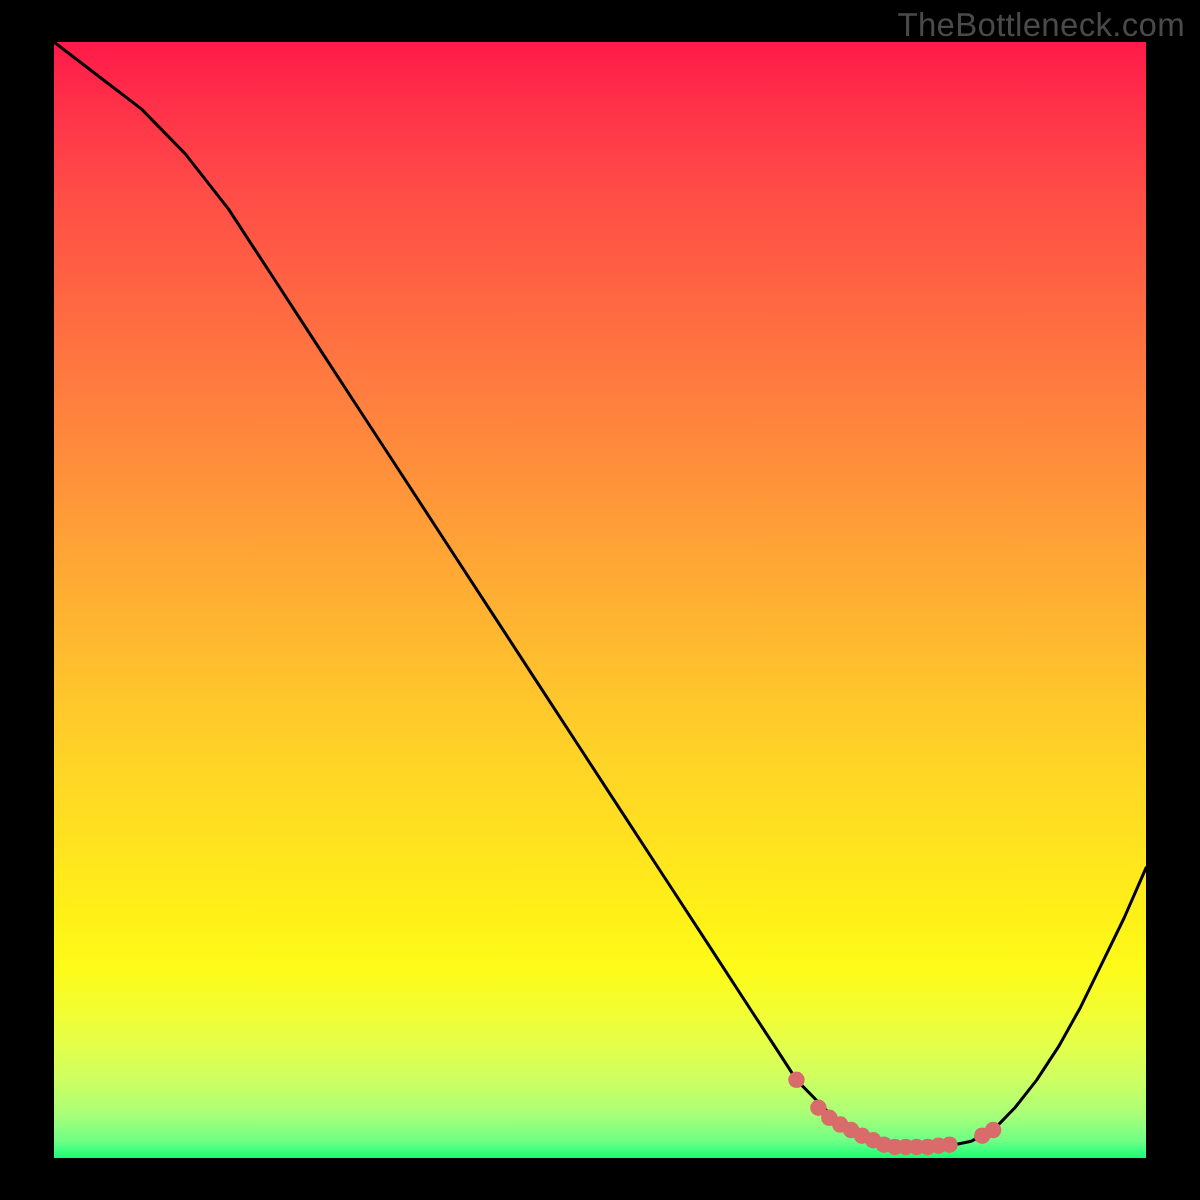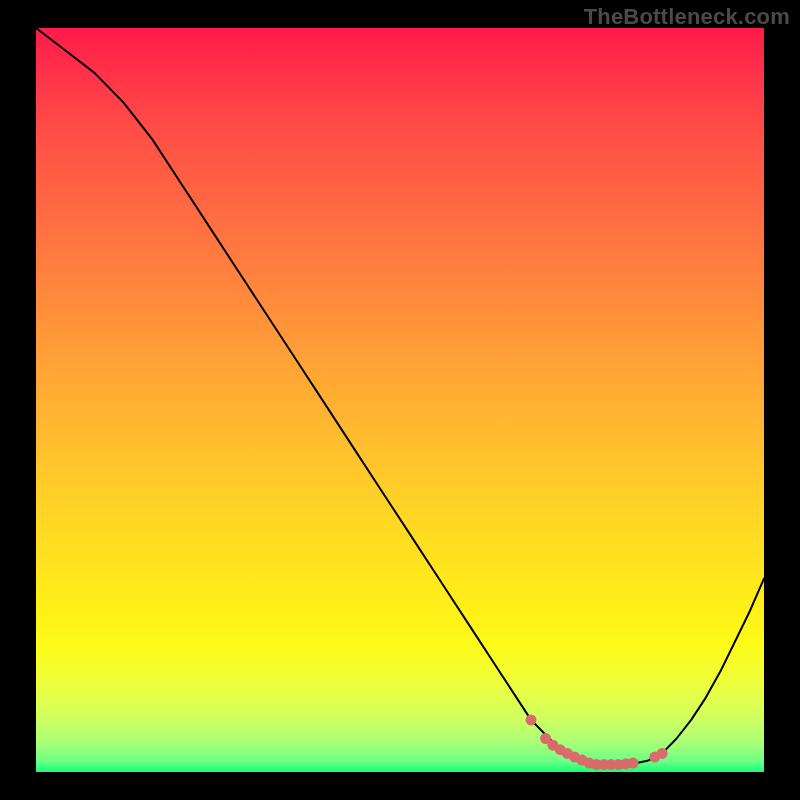--- a/index.html
+++ b/index.html
@@ -16,21 +16,21 @@
     width: 800px;
     height: 800px;
     background: #000;
   }
   .watermark {
     position: absolute;
     top: 4px;
     right: 10px;
     color: #4a4a4a;
     font-size: 22px;
-    font-weight: 700;
+    font-weight: 400;
     letter-spacing: 0.2px;
     z-index: 10;
     text-align: right;
   }
   .plot-area {
     position: absolute;
     left: 36px;
     top: 28px;
     width: 728px;
     height: 744px;

